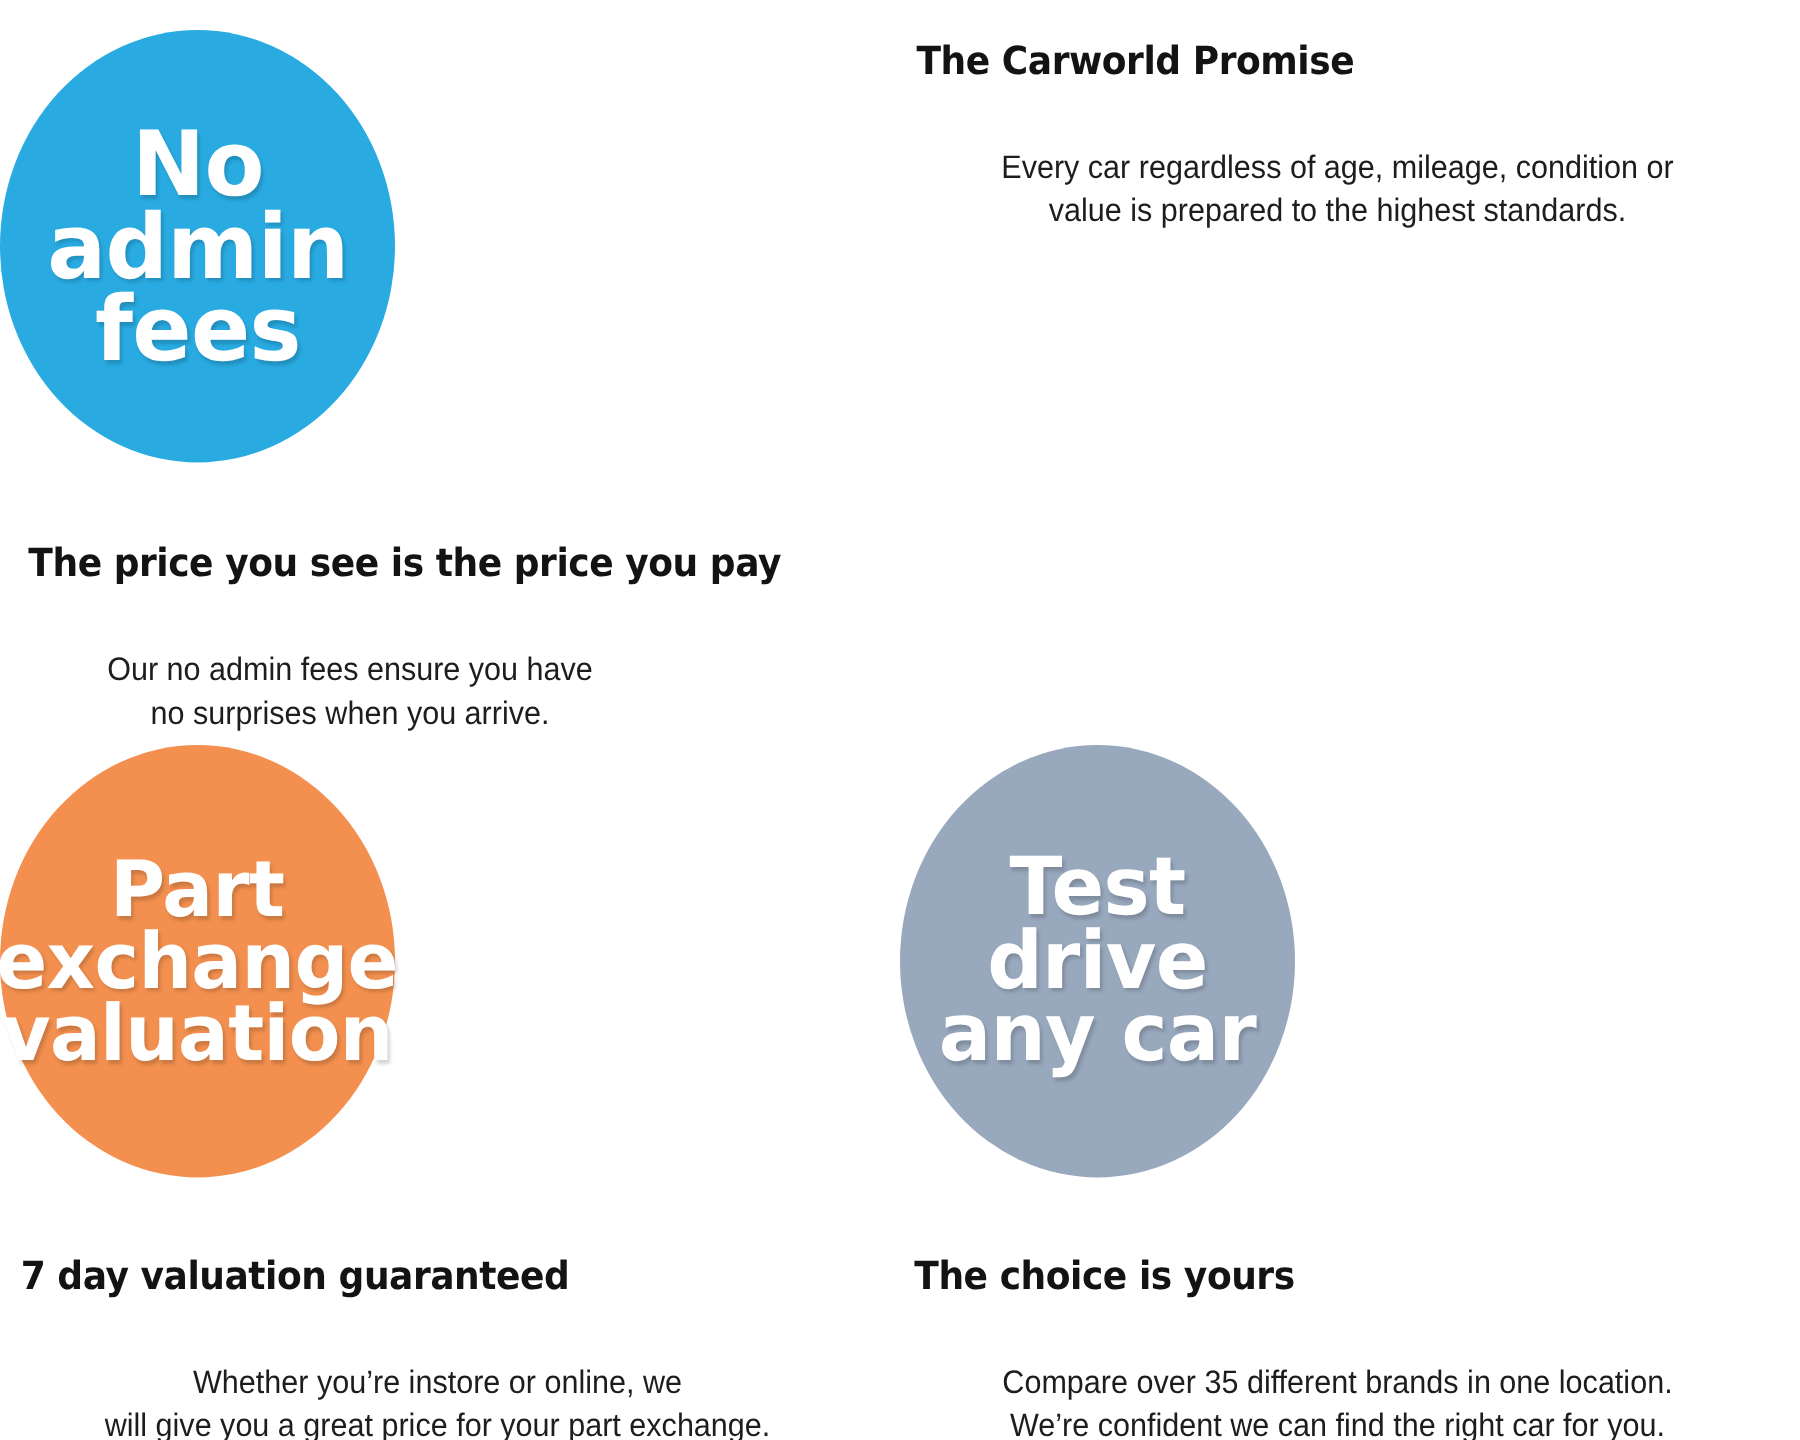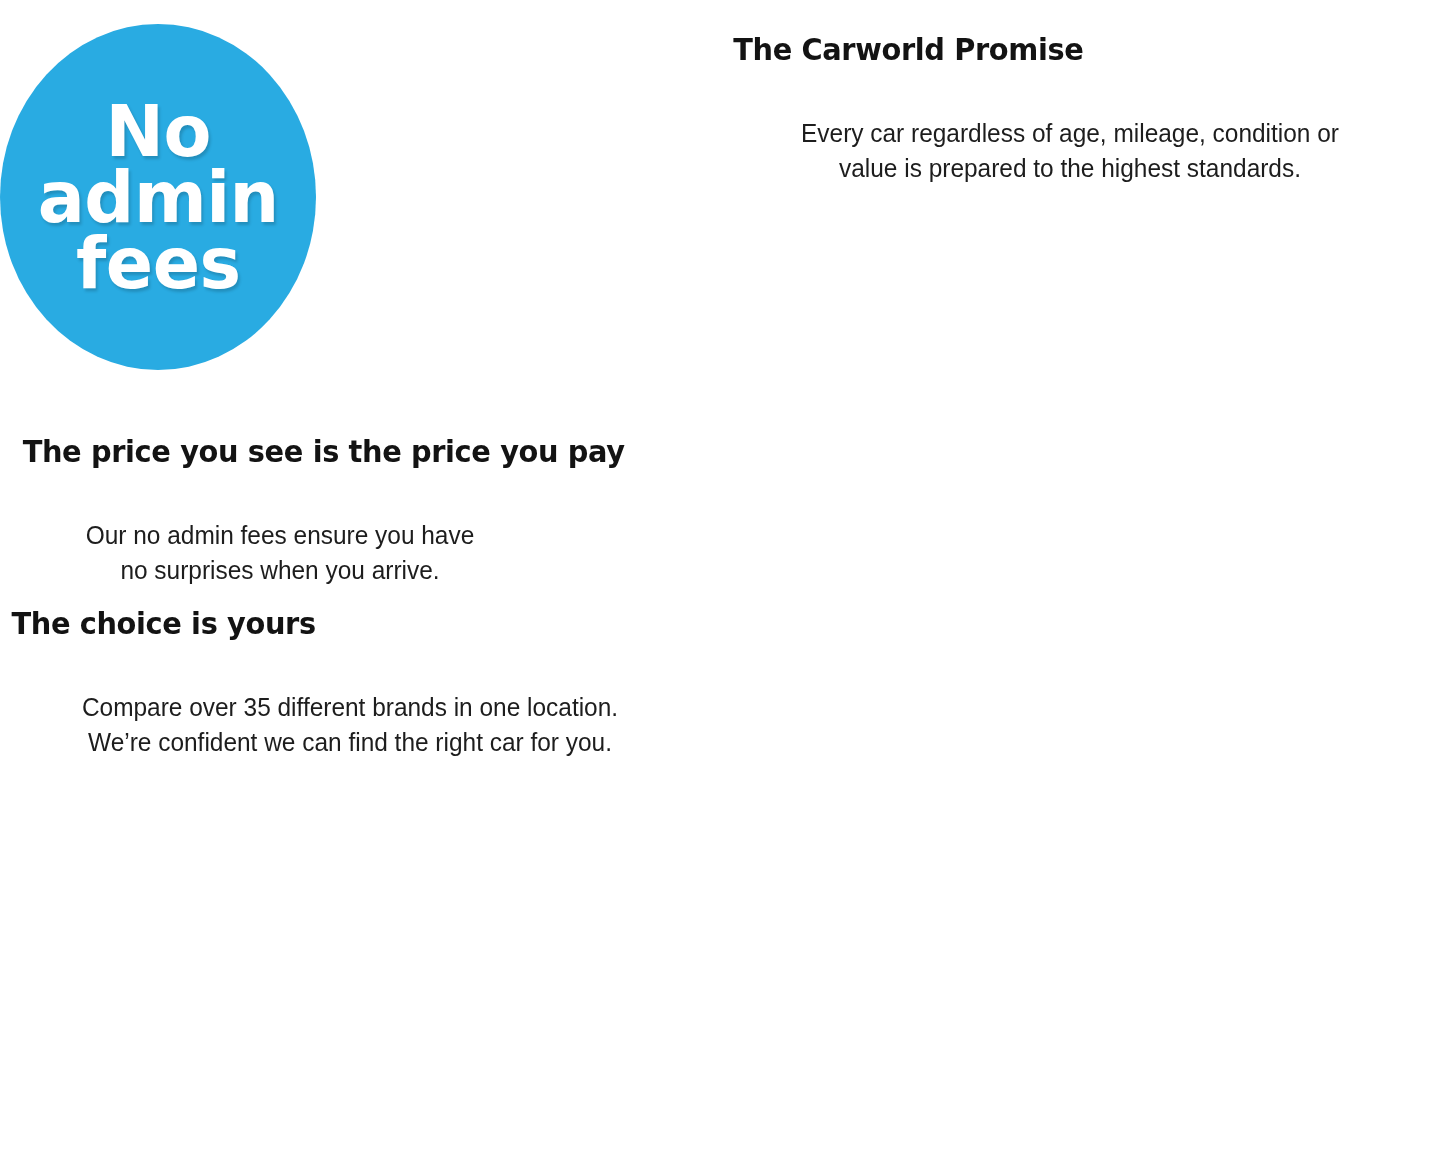--- a/index.html
+++ b/index.html
@@ -116,20 +116,35 @@
     <div class="usp-body">Our no admin fees ensure you have
 no surprises when you arrive.</div>
   </div>
 
   <div class="usp-card row1 card-check">
     <div class="usp-heading">The Carworld Promise</div>
     <div class="usp-body">Every car regardless of age, mileage, condition or
 value is prepared to the highest standards.</div>
   </div>
 
+  <div class="usp-card row2 card-partex">
+    <div class="badge" style="background: rgb(243, 144, 79);">
+      <div class="badge-text" style="color: rgb(255, 255, 255);">Part
+exchange
+valuation</div>
+    </div>
+    <div class="usp-heading">7 day valuation guaranteed</div>
+    <div class="usp-body">Whether you’re instore or online, we
+will give you a great price for your part exchange.</div>
+  </div>
 
   <div class="usp-card row2 card-test">
+    <div class="badge" style="background: rgb(152, 168, 189);">
+      <div class="badge-text" style="color: rgb(255, 255, 255);">Test
+drive
+any car</div>
+    </div>
     <div class="usp-heading">The choice is yours</div>
     <div class="usp-body">Compare over 35 different brands in one location.
 We’re confident we can find the right car for you.</div>
   </div>
 
 </div>
 
 </body></html>

